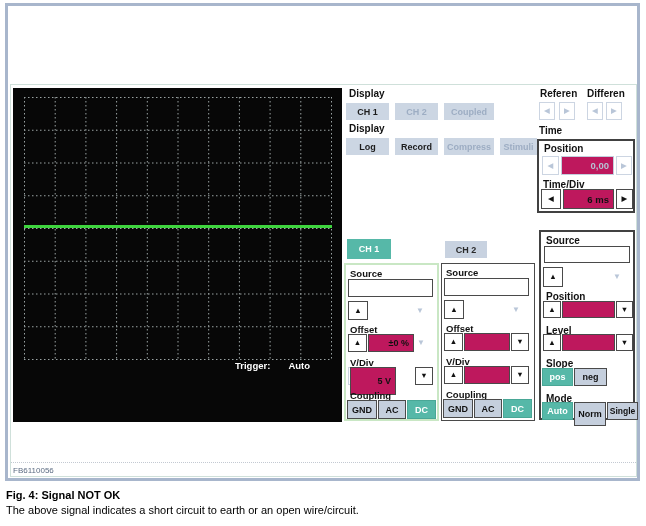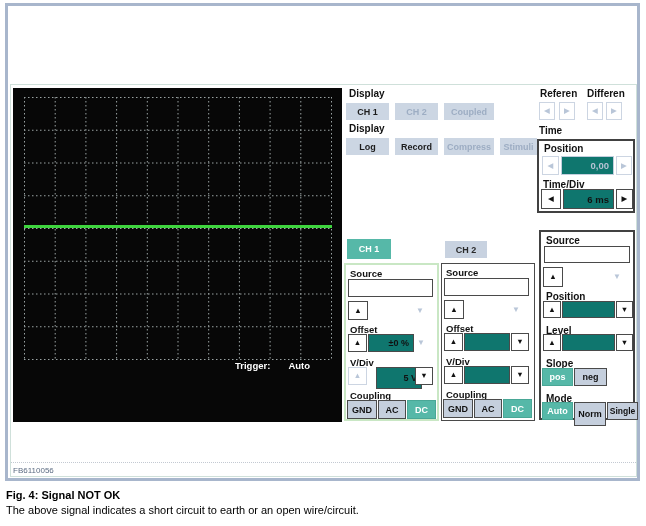--- a/index.html
+++ b/index.html
@@ -9,21 +9,21 @@
   .scope{position:absolute;left:2px;top:3px;width:329px;height:334px;background:#070707;}
   .siglines{position:absolute;left:11px;top:9px;}
   .signal{position:absolute;left:11px;top:137px;width:308px;height:3px;background:#3ed43e;}
   .trigtxt{position:absolute;left:222px;top:272px;color:#fff;font-size:9.5px;font-weight:bold;display:flex;gap:18px;white-space:nowrap;}
   .lbl{position:absolute;font-size:10px;font-weight:bold;color:#111;white-space:nowrap;line-height:11px;}
   .btn{position:absolute;background:#ccd6e3;display:flex;align-items:center;justify-content:center;font-size:9px;font-weight:bold;color:#1c1c1c;white-space:nowrap;}
   .btn.off{color:#9dadc3;}
   .abtn{position:absolute;background:#fff;border:1px solid #4a4a4a;display:flex;align-items:center;justify-content:center;font-size:7.5px;color:#111;box-sizing:border-box;line-height:1;}
   .abtn.soft{border-color:#ccd5e2;color:#b9c6d8;}
   .pale{position:absolute;font-size:8px;color:#b9c6d8;line-height:1;}
-  .field{position:absolute;background:#0f766e;border:1px solid #4a4a4a;box-sizing:border-box;font-size:9.5px;color:#111;display:flex;align-items:center;justify-content:flex-end;padding-right:4px;font-weight:bold;}
+  .field{position:absolute;background:#be185d;border:1px solid #4a4a4a;box-sizing:border-box;font-size:9.5px;color:#111;display:flex;align-items:center;justify-content:flex-end;padding-right:4px;font-weight:bold;}
   .field.dim{border-color:#c3cedd;color:#b6c3d4;}
   .gbox{position:absolute;border:2px solid #414141;box-sizing:border-box;background:#fff;}
   .sbtn{position:absolute;display:flex;align-items:center;justify-content:center;font-weight:bold;font-size:9px;box-sizing:border-box;white-space:nowrap;}
   .sbtn.teal{background:#56b8a8;color:#fff;border:1px solid #49a796;}
   .sbtn.gray{background:#c5cfdd;color:#111;border:1px solid #4a4a4a;}
   .tab{position:absolute;display:flex;align-items:center;justify-content:center;font-size:9px;font-weight:bold;box-sizing:border-box;}
   .tab.teal{background:#56b8a8;color:#fff;}
   .tab.gray{background:#c8d2e0;color:#2a2a2a;}
   input.src{position:absolute;border:1px solid #4a4a4a;background:#fff;box-sizing:border-box;padding:0 2px;font-size:9px;color:#111;}
   .panel{position:absolute;box-sizing:border-box;background:#fff;}
@@ -161,21 +161,21 @@
     <div class="lbl" style="left:4px;top:59px;font-size:9.5px;">Offset</div>
     <div class="abtn" style="left:2px;top:69px;width:19px;height:18px;">
         <span>▲</span>
       </div>
     <div class="field" style="left:22px;top:69px;width:46px;height:18px;font-size:9px;">±0 %</div>
     <div class="pale" style="left:71px;top:74px;">▼</div>
     <div class="lbl" style="left:4px;top:92px;font-size:9.5px;">V/Div</div>
     <div class="abtn soft" style="left:2px;top:102px;width:19px;height:18px;">
         <span>▲</span>
       </div>
-    <div class="field" style="left:30px;top:102px;width:46px;height:22px;font-size:9px;">5 V</div>
+    <div class="field" style="left:4px;top:102px;width:46px;height:28px;font-size:9px;">5 V</div>
     <div class="abtn" style="left:69px;top:102px;width:18px;height:18px;">
         <span>▼</span>
       </div>
     <div class="lbl" style="left:4px;top:125px;font-size:9.5px;">Coupling</div>
     <div class="sbtn gray" style="left:1px;top:135px;width:30px;height:19px;">GND</div>
     <div class="sbtn gray" style="left:32px;top:135px;width:28px;height:19px;">AC</div>
     <div class="sbtn teal" style="left:61px;top:135px;width:29px;height:19px;">DC</div>
   </div>
 
   <div class="panel" style="left:430px;top:178px;width:94px;height:158px;border:1px solid #4a4a4a;">

